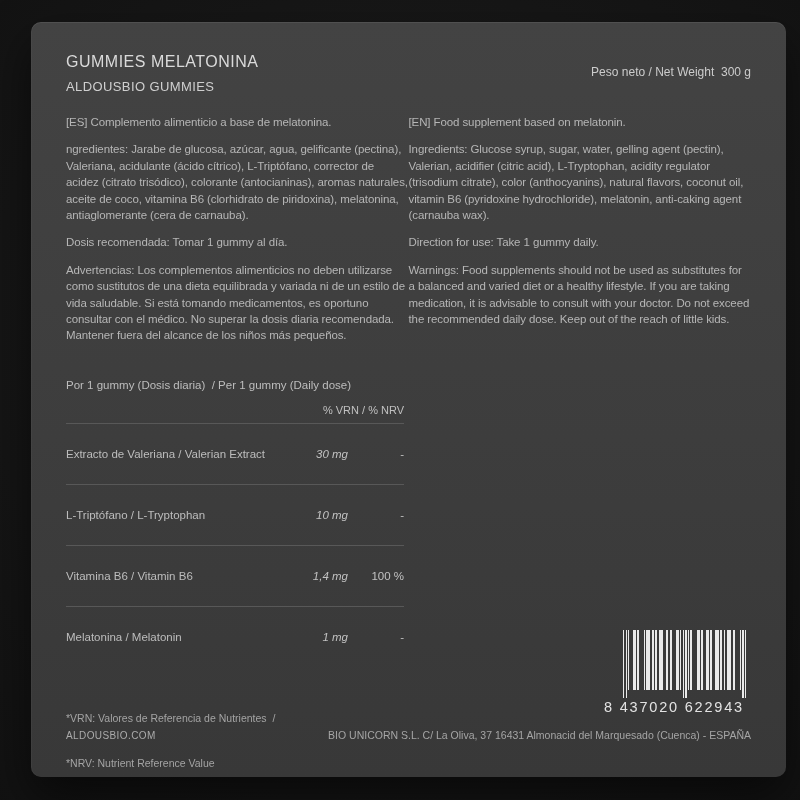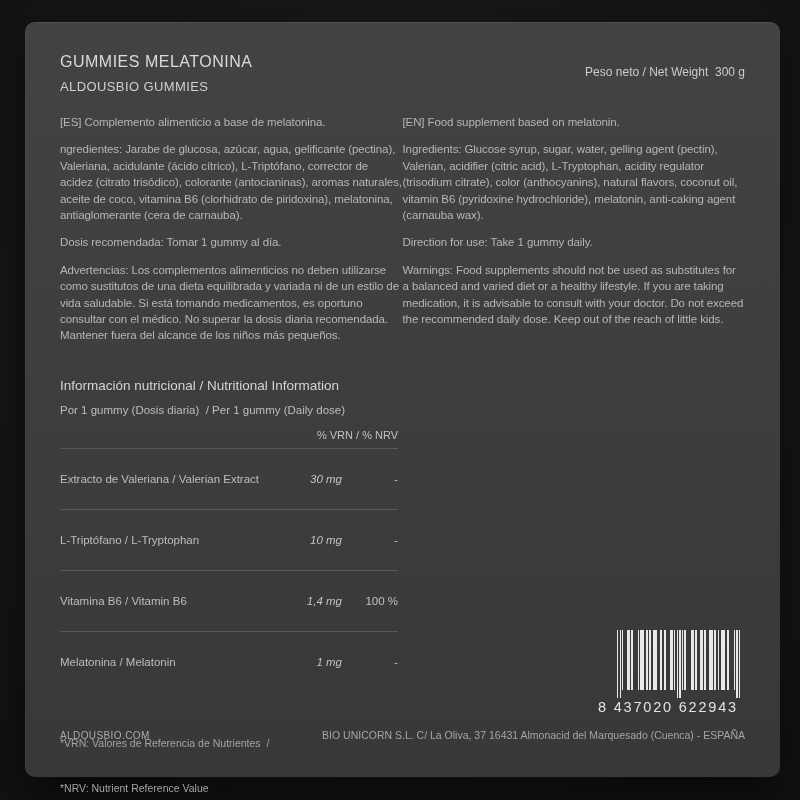--- a/index.html
+++ b/index.html
@@ -7,21 +7,21 @@
     width: 800px; height: 800px;
     font-family: "Liberation Sans", sans-serif;
     overflow: hidden;
   }
   body {
     background: radial-gradient(120% 120% at 50% 42%, #1c1c1c 0%, #131313 55%, #0c0c0c 100%);
     position: relative;
   }
   .label-panel {
     position: absolute;
-    left: 25px; top: 22px;
+    left: 31px; top: 22px;
     width: 755px; height: 755px;
     border-radius: 10px;
     background: linear-gradient(180deg, #434343 0%, #3d3d3d 55%, #383838 100%);
     box-shadow: inset 0 1px 0 rgba(255,255,255,.07),
                 inset 1px 0 0 rgba(255,255,255,.03),
                 0 20px 45px rgba(0,0,0,.55);
     padding: 32px 35px;
     color: #b6b6b6;
   }
   .header-row { display: flex; justify-content: space-between; align-items: flex-start; }
@@ -97,21 +97,20 @@
     </div>
     <div class="col">
       <p>[EN] Food supplement based on melatonin.</p>
       <p>Ingredients: Glucose syrup, sugar, water, gelling agent (pectin), Valerian, acidifier (citric acid), L-Tryptophan, acidity regulator (trisodium citrate), color (anthocyanins), natural flavors, coconut oil, vitamin B6 (pyridoxine hydrochloride), melatonin, anti-caking agent (carnauba wax).</p>
       <p>Direction for use: Take 1 gummy daily.</p>
       <p>Warnings: Food supplements should not be used as substitutes for a balanced and varied diet or a healthy lifestyle. If you are taking medication, it is advisable to consult with your doctor. Do not exceed the recommended daily dose. Keep out of the reach of little kids.</p>
     </div>
   </div>
 
   <div class="nutrition">
-    <div class="nut-title">Información nutricional / Nutritional Information</div>
     <div class="nut-subtitle">Por 1 gummy (Dosis diaria)  / Per 1 gummy (Daily dose)</div>
 
     <div class="nut-table">
       <div class="nut-header">% VRN / % NRV</div>
 
       <div class="nut-row">
         <span class="nut-label">Extracto de Valeriana / Valerian Extract</span>
         <span class="nut-amount">30 mg</span>
         <span class="nut-nrv">-</span>
       </div>

